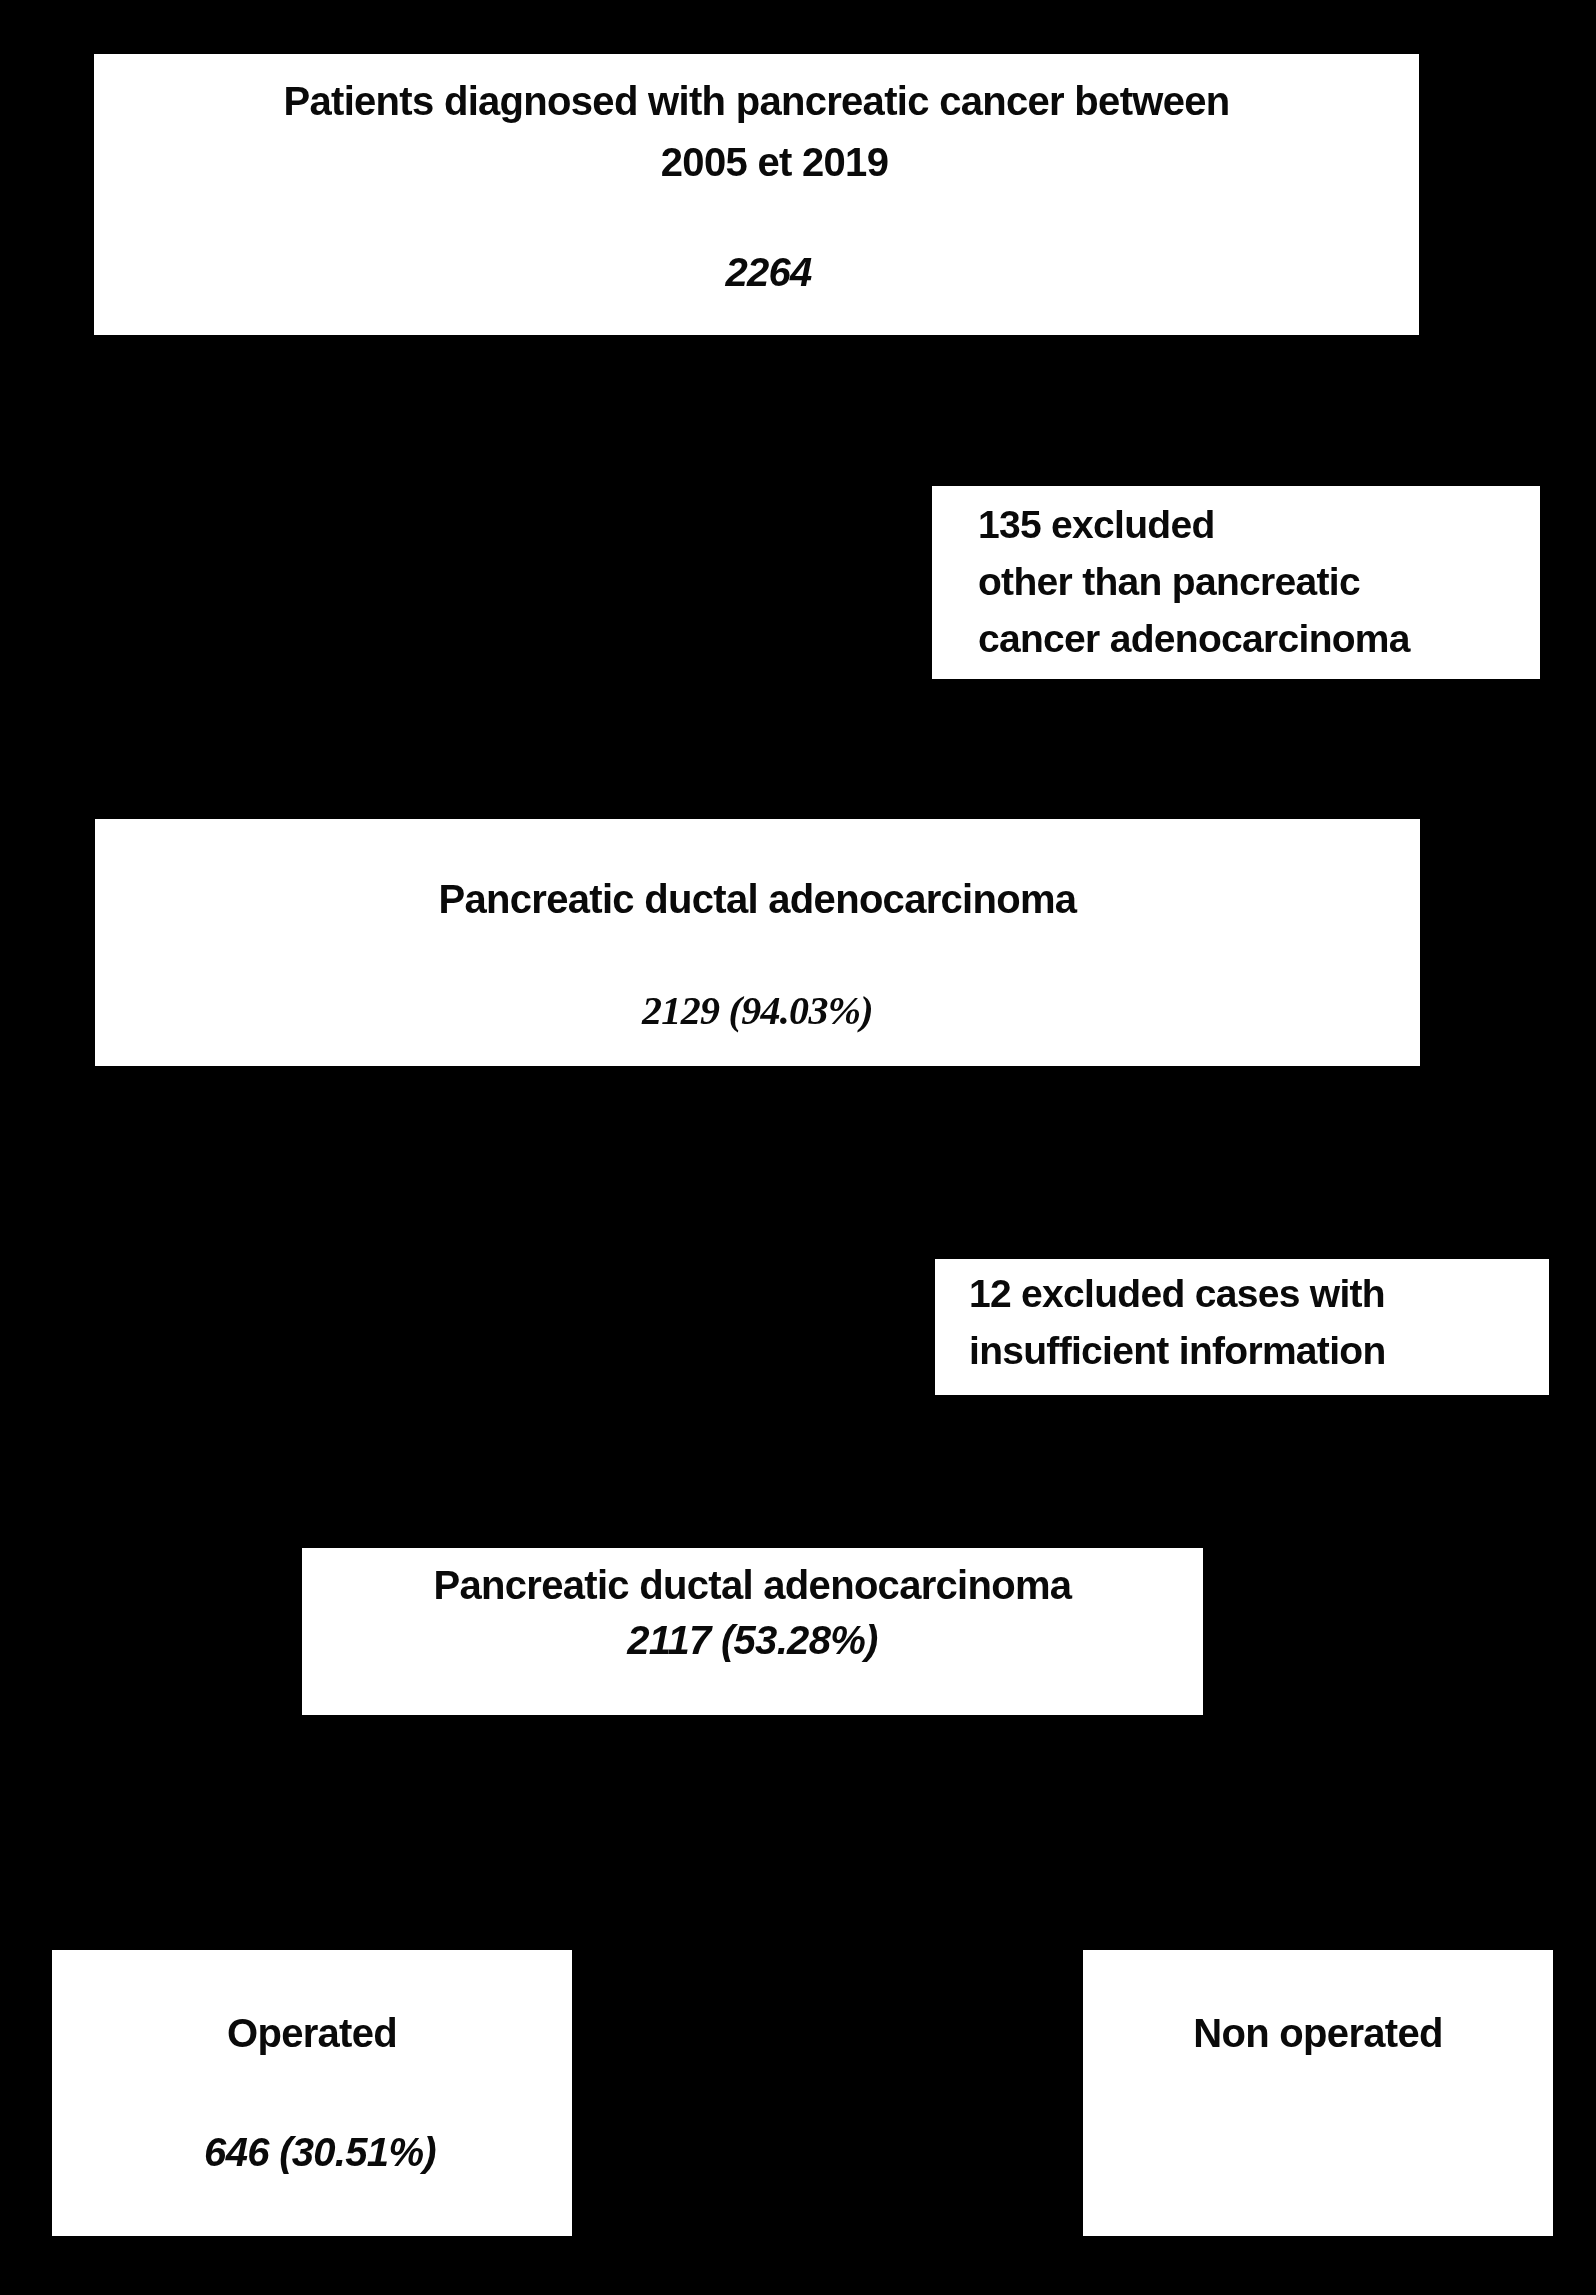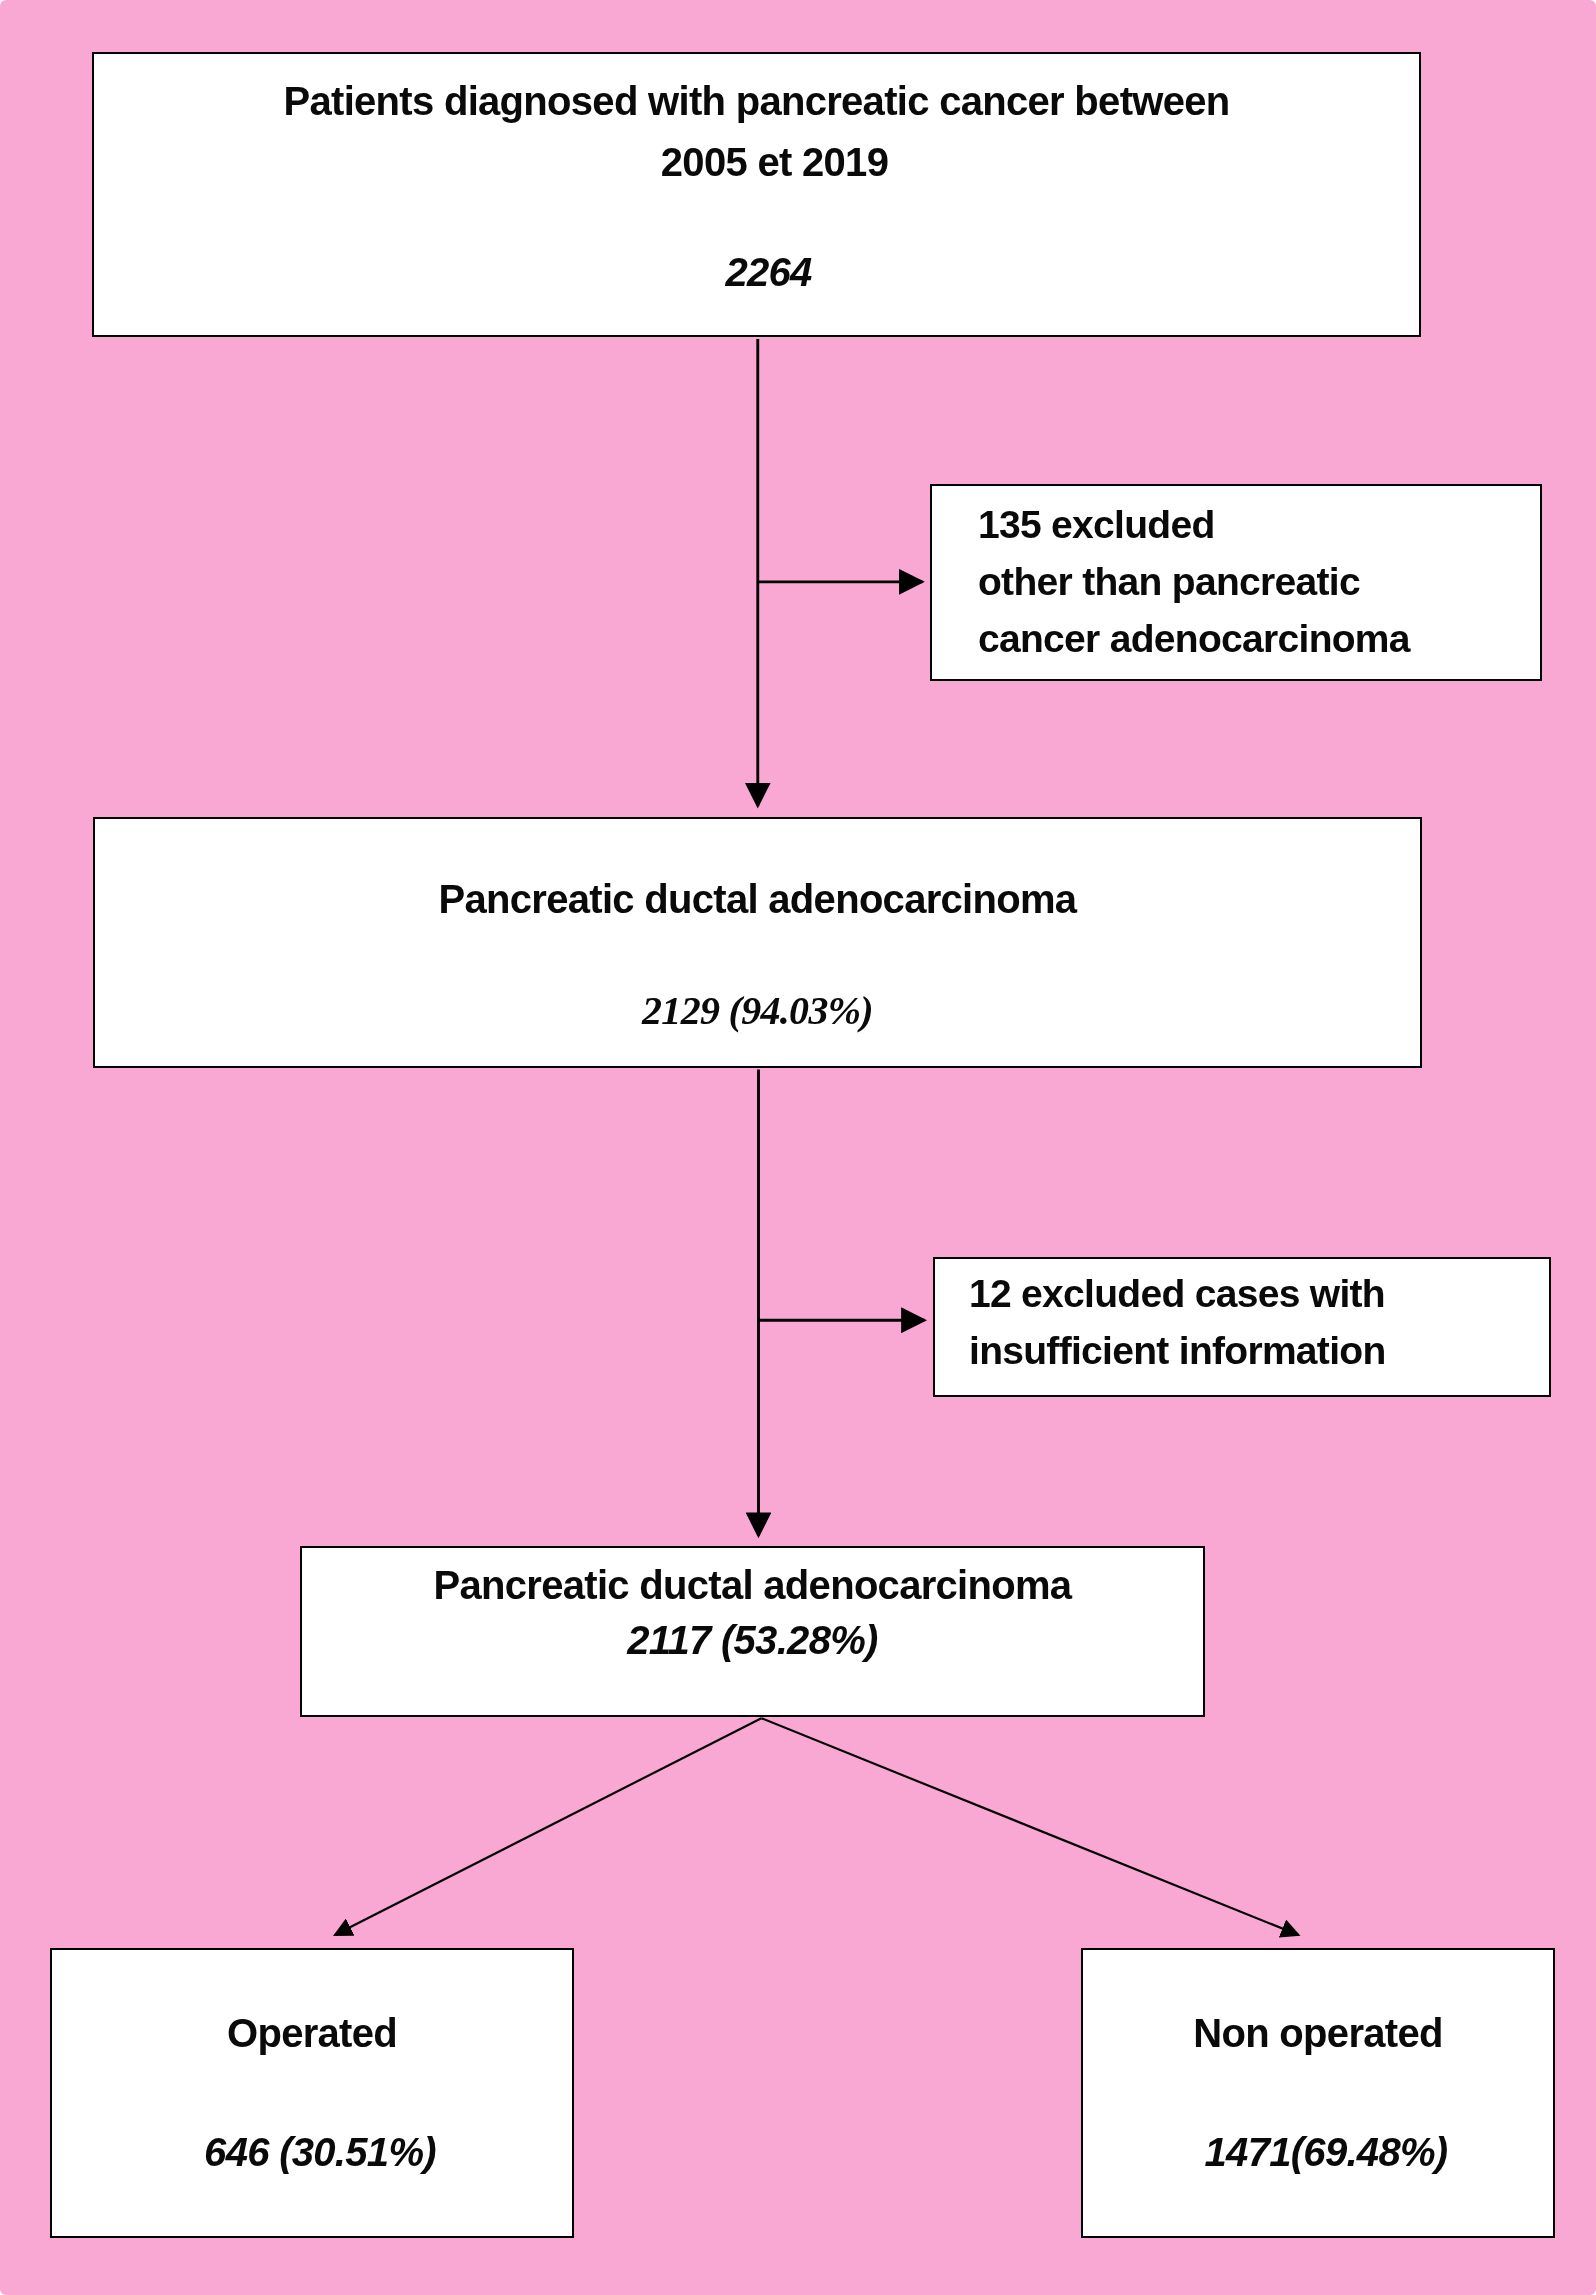--- a/index.html
+++ b/index.html
@@ -4,25 +4,24 @@
 <style>
   html, body {
     margin: 0;
     padding: 0;
     background: #ffffff;
   }
   .canvas {
     position: relative;
     width: 1596px;
     height: 2295px;
-    background: #f9a8d4;
+    background: #000000;
     font-family: "Liberation Sans", "DejaVu Sans", sans-serif;
     color: #0a0a0a;
     overflow: hidden;
-    border-radius: 6px;
   }
   .arrow-layer {
     position: absolute;
     left: 0;
     top: 0;
     width: 1596px;
     height: 2295px;
   }
   .box {
     position: absolute;
@@ -129,17 +128,16 @@
     <span class="line v val">2117 (53.28%)</span>
   </div>
 
   <div class="box leaf" id="box-operated">
     <span class="line t tt">Operated</span>
     <span class="line v val">646 (30.51%)</span>
   </div>
 
   <div class="box leaf" id="box-nonop">
     <span class="line t tt">Non operated</span>
-    <span class="line v val">1471(69.48%)</span>
   </div>
 
 </div>
 
 
 </body></html>

